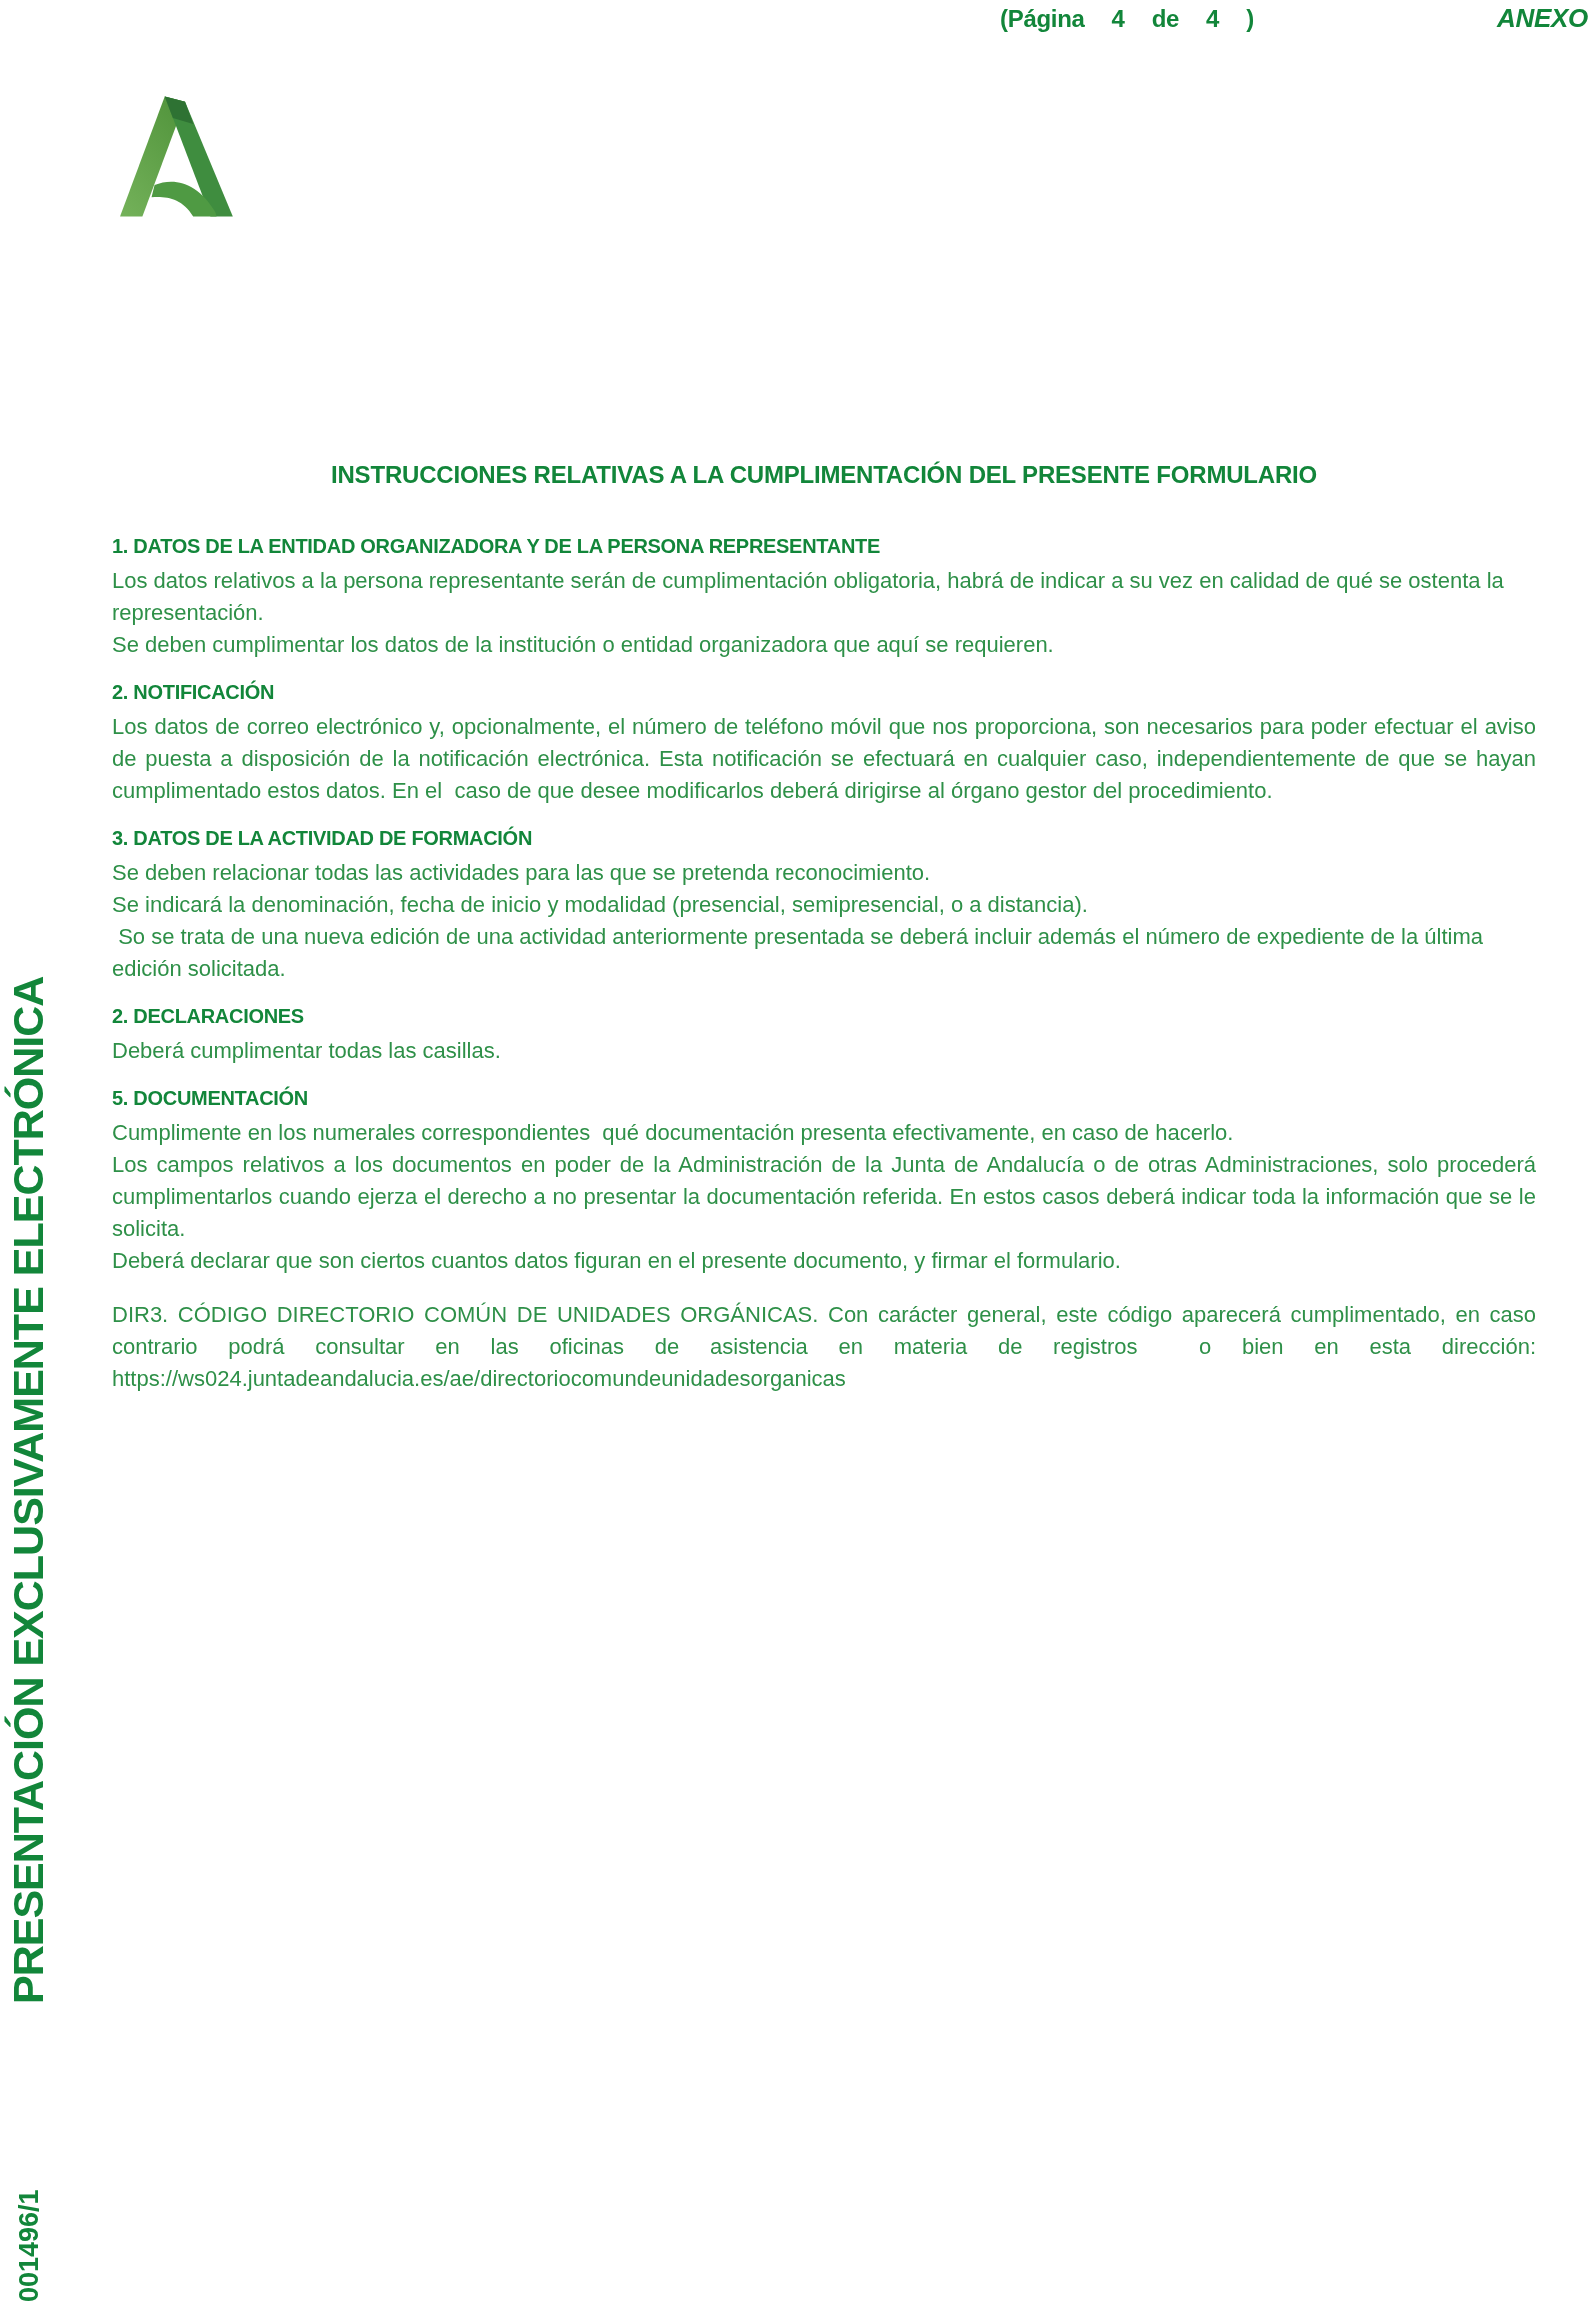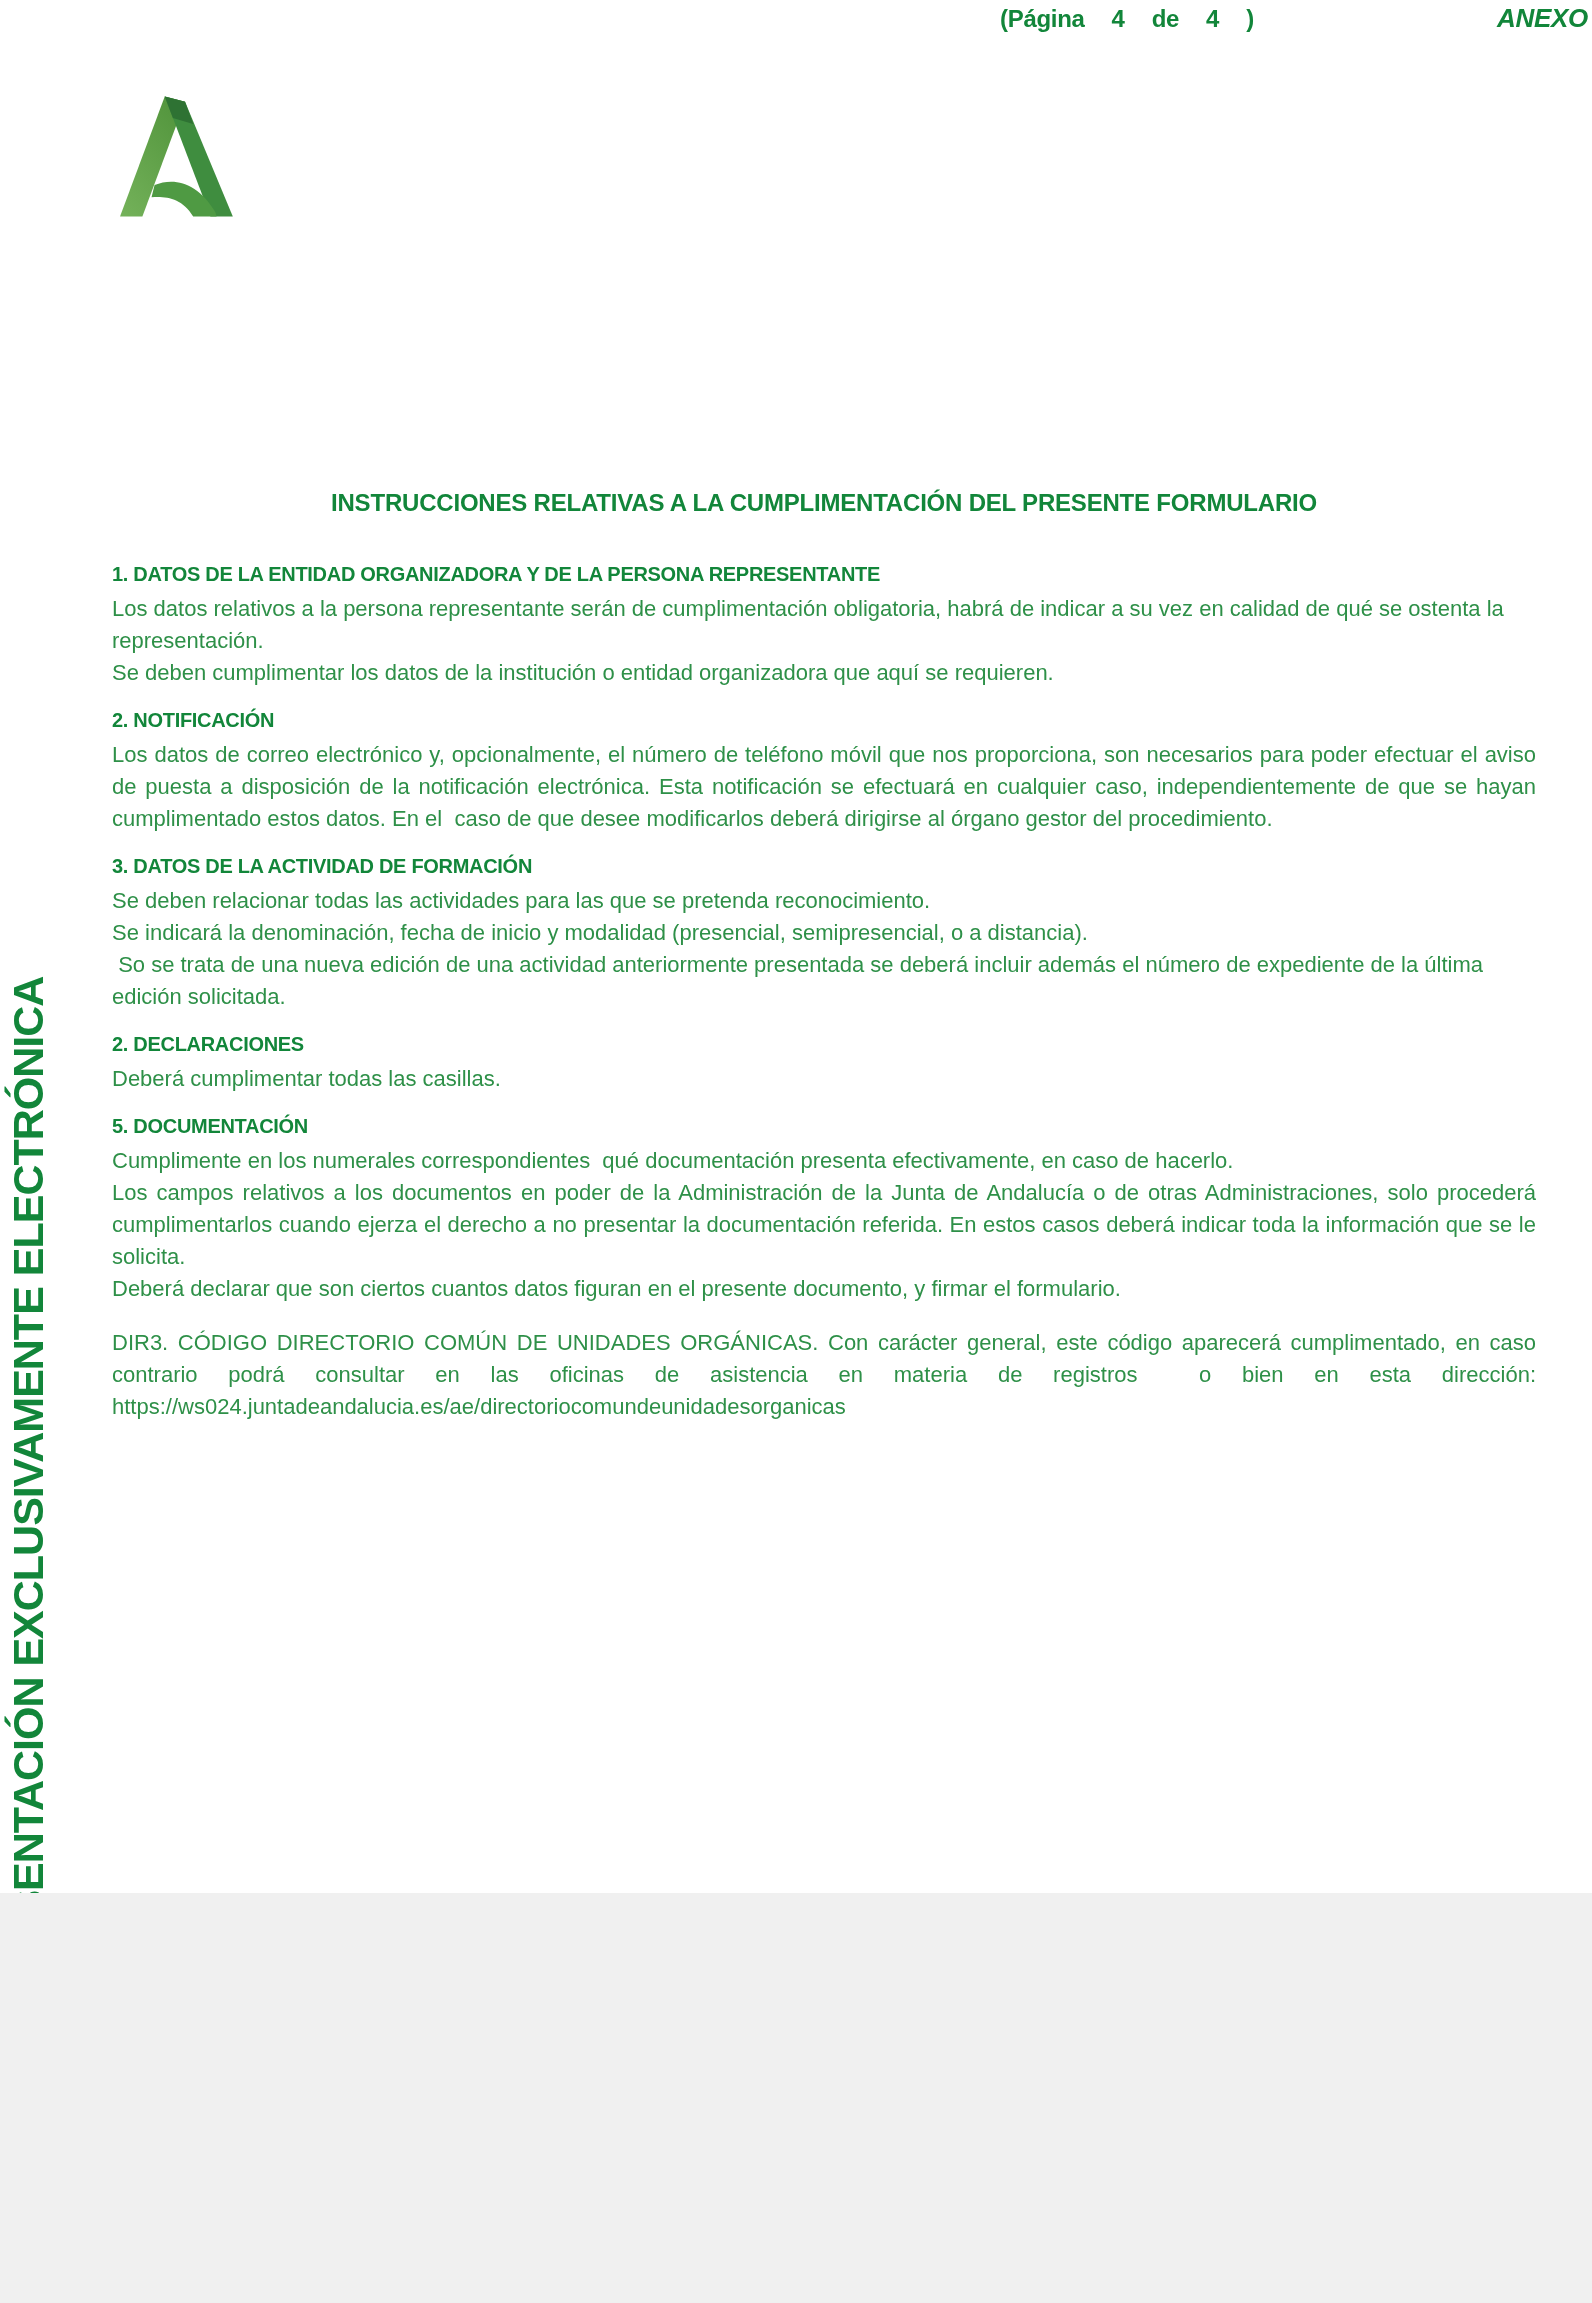--- a/index.html
+++ b/index.html
@@ -10,21 +10,21 @@
     --logo-mid:#4f9a43;
     --logo-dark:#3f8d3f;
     --logo-darkest:#2e7233;
     --page-bg:#ffffff;
   }
   *{margin:0;padding:0;box-sizing:border-box;}
   html,body{background:#f0f0f0;}
   .page{
     position:relative;
     width:1592px;
-    height:1893px;
+    height:2303px;
     background:var(--page-bg);
     margin:0 auto;
     overflow:hidden;
     font-family:"Liberation Sans", sans-serif;
     color:var(--body-green);
   }
   
   .page-label{
     position:absolute;
     left:1000px; top:5px;
@@ -55,21 +55,20 @@
   .logo .leg-right{fill:var(--logo-dark);}
   .logo .apex{fill:var(--logo-darkest);}
   .logo .swoosh{fill:var(--logo-mid);}
   
   .content{
     position:absolute;
     left:112px; top:459px;
     width:1424px;
     font-size:22px;
     line-height:32px;
-    margin-top:28px;
   }
   .doc-title{
     font-size:24px;
     line-height:32px;
     font-weight:bold;
     text-align:center;
     color:var(--heading-green);
     letter-spacing:-0.2px;
     margin-bottom:39px;
   }

